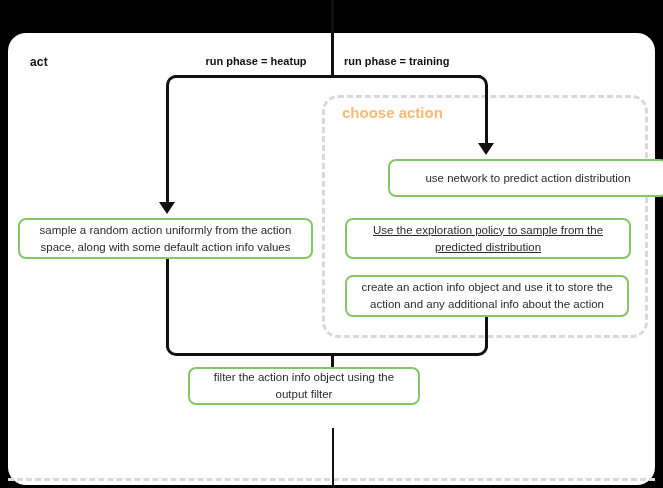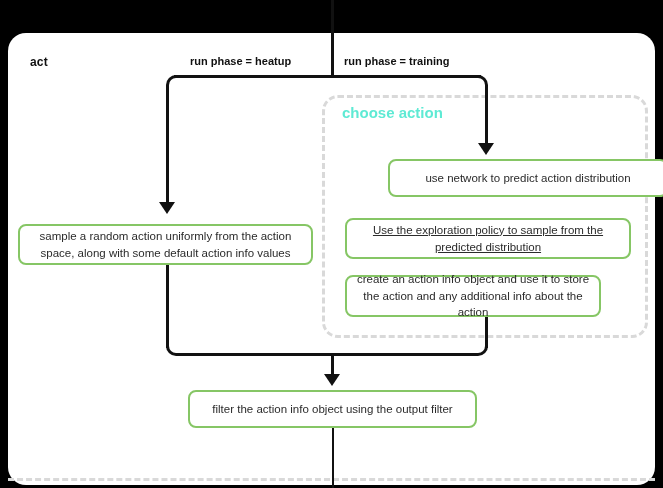--- a/index.html
+++ b/index.html
@@ -39,45 +39,45 @@
     left:322px; top:95px;
     width:326px; height:243px;
     border:3px dashed #d9d9d9;
     border-radius:16px;
     box-sizing:border-box;
   }
   .choose-title{
     position:absolute;
     left:342px; top:104px;
     width:110px;
-    font-size:15px; font-weight:bold; color:#5eead4;
+    font-size:15px; font-weight:bold; color:#fdba74;
     line-height:1.25;
   }
 
   
   .gbox{
     position:absolute;
     box-sizing:border-box;
     background:#ffffff;
     border:2px solid #86c665;
     border-radius:8px;
     display:flex;
     align-items:center;
     justify-content:center;
     text-align:center;
     color:#2b2b2b;
     font-size:11.5px;
     line-height:1.45;
     padding:3px 8px;
   }
-  #box-sample   { left:18px;  top:224px; width:295px; height:41px; }
+  #box-sample   { left:18px;  top:218px; width:295px; height:41px; }
   #box-usenet   { left:345px; top:159px; width:280px; height:38px;margin-left:43px; }
   #box-explore  { left:345px; top:218px; width:286px; height:41px;text-decoration:underline; }
-  #box-create   { left:345px; top:275px; width:256px; height:42px; }
-  #box-filter   { left:188px; top:390px; width:289px; height:38px; }
+  #box-create   { left:345px; top:275px; width:284px; height:42px; }
+  #box-filter   { left:188px; top:367px; width:232px; height:38px; }
 
   
   .ln{position:absolute;background:#111;}
   .vl{width:3px;}
   .hl{height:3px;}
 
   
   .arrow-down{
     position:absolute;
     width:0;height:0;
@@ -116,21 +116,21 @@
   <div class="ln vl" style="left:166px; top:86px; height:118px;"></div>
   <div class="arrow-down" style="left:159px; top:202px;"></div>
 
   <div class="ln hl" style="left:331px; top:75px; width:150px;"></div>
 
   <div class="elbow" style="left:472px; top:75px; width:16px; height:16px; border-left:none; border-bottom:none; border-top-right-radius:10px; border-top:3px solid #111;"></div>
 
   <div class="ln vl" style="left:485px; top:86px; height:59px;"></div>
   <div class="arrow-down" style="left:478px; top:143px;"></div>
 
-  <div style="position:absolute; left:190px; top:55px; width:132px; 
+  <div style="position:absolute; left:190px; top:55px; width:132px; text-align:center;
               font-size:11px; font-weight:bold; color:#111;">run phase = heatup</div>
   <div style="position:absolute; left:344px; top:55px; width:146px; text-align:left;
               font-size:11px; font-weight:bold; color:#111;">run phase = training</div>
 
   <div class="ln vl" style="left:166px; top:258px; height:90px;"></div>
   <div class="elbow" style="left:166px; top:340px; width:16px; height:16px; border-right:none; border-top:none; border-bottom-left-radius:10px; border-bottom:3px solid #111;"></div>
   <div class="ln hl" style="left:176px; top:353px; width:156px;"></div>
 
   <div class="ln vl" style="left:485px; top:317px; height:31px;"></div>
   <div class="elbow" style="left:472px; top:340px; width:16px; height:16px; border-left:none; border-top:none; border-bottom-right-radius:10px; border-bottom:3px solid #111;"></div>

